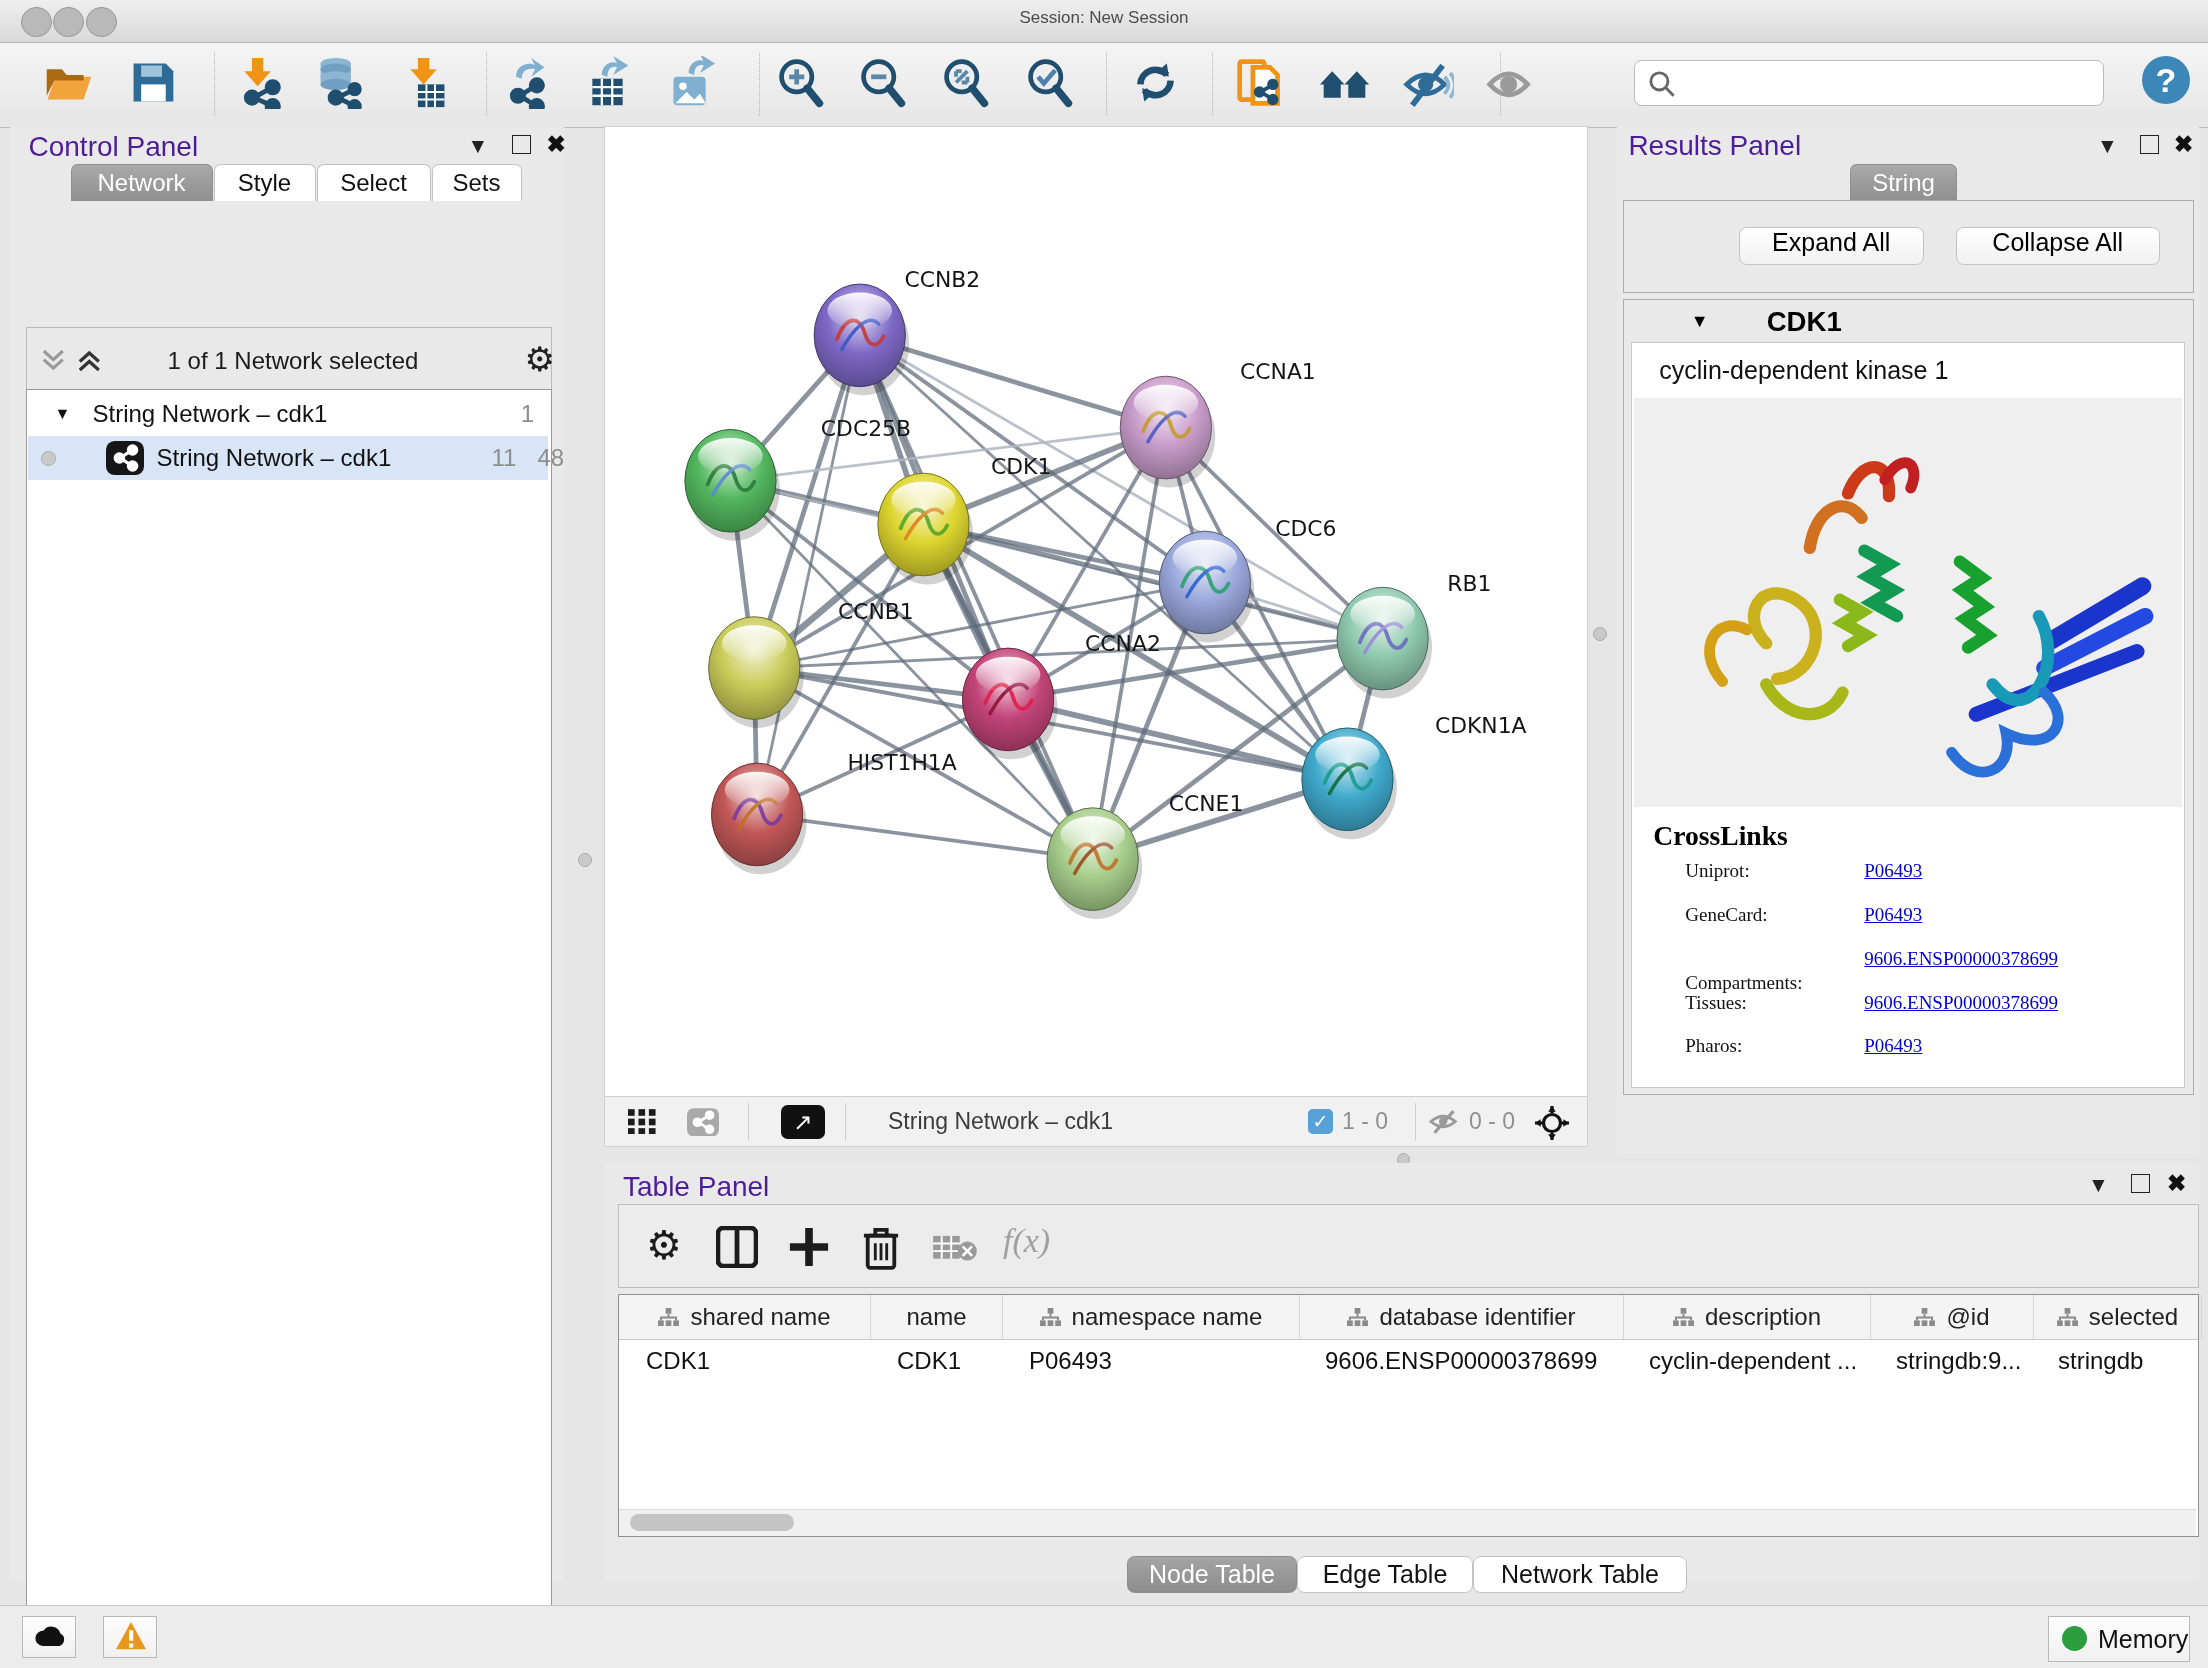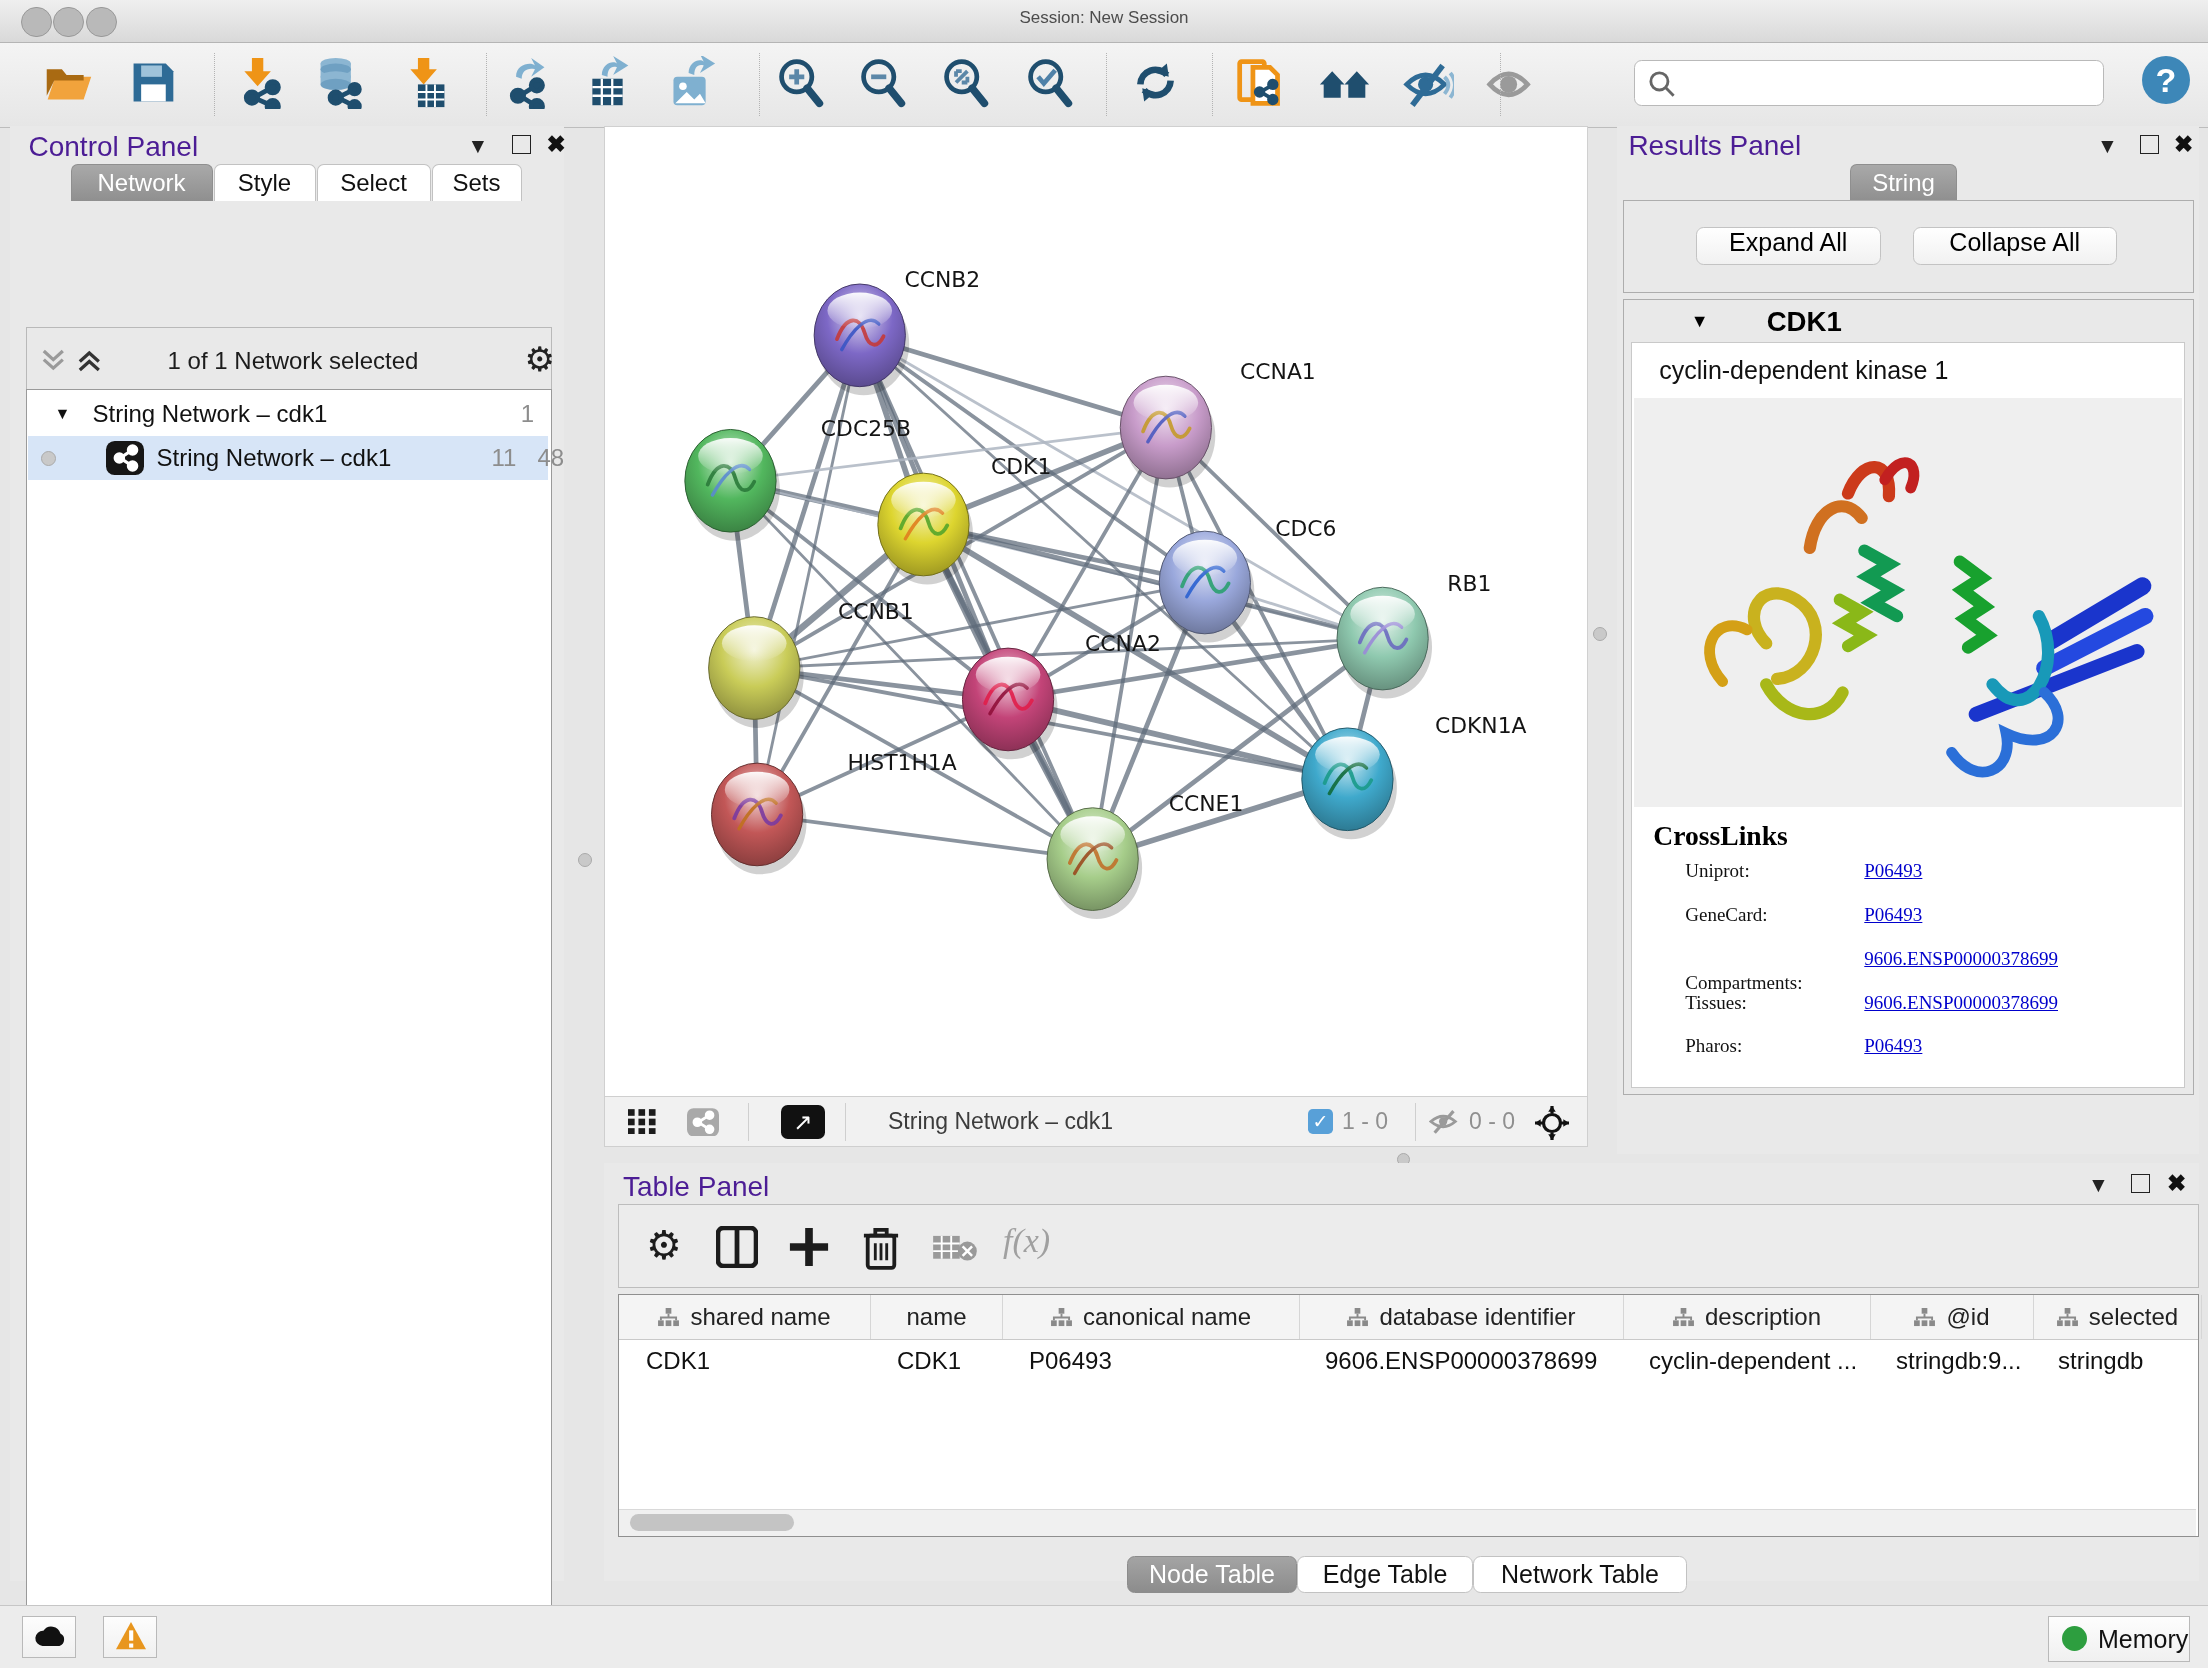--- a/index.html
+++ b/index.html
@@ -40,21 +40,21 @@
   .netbar{left:604px;top:1096px;width:982px;height:49px;background:#f1f1f1;border:1px solid #cfcfcf;}
   .netbar .lbl{font-size:23px;color:#3c3c3c;line-height:49px;}
   .ck{width:25px;height:25px;background:#58a0d8;border-radius:4.8px;color:#fff;text-align:center;
     line-height:25px;font-size:19px;top:12.4px;}
   .cnt{font-size:23px;color:#8f8f8f;line-height:49px;}
   .dot{border-radius:50%;background:#c9c9c9;border:1px solid #aaa;}
   
   .rpanel{left:1617px;top:126px;width:582px;height:1028px;background:#e9e9e9;}
   .rbox{border:1px solid #adadad;background:#e9e9e9;}
   .rbtn{height:36px;background:linear-gradient(#fff,#f1f1f1);border:1px solid #c3c3c3;border-radius:7.6px;
-    font-size:25px;text-align:center;}
+    font-size:25px;text-align:center;margin-left:43px;}
   .serif{font-family:"Liberation Serif",serif;}
   .xrow{font-size:19px;color:#111;}
   .xlink{color:#0000cc;text-decoration:underline;}
   
   .tpanel{left:604px;top:1163px;width:1595px;height:418px;background:#e9e9e9;}
   .ttools{left:618px;top:1204px;width:1579px;height:82px;background:#ececec;border:1px solid #bdbdbd;}
   .tgrid{left:618px;top:1294px;width:1579px;height:241px;background:#fff;border:1px solid #8f8f8f;}
   .thead{display:flex;height:44px;background:#f4f4f4;border-bottom:1px solid #c9c9c9;}
   .th{display:flex;align-items:center;justify-content:center;gap:11px;font-size:24px;color:#222;
     border-right:1px solid #d6d6d6;overflow:hidden;white-space:nowrap;flex:none;}
@@ -677,21 +677,21 @@
       <div class="th" style="width: 296px;">
         <svg width="21" height="19" style="flex:none" viewBox="0 0 22 20">
           <g fill="#8a8a8a">
             <rect x="8" y="0" width="6" height="6"></rect>
             <rect x="0" y="13" width="6" height="6"></rect>
             <rect x="8" y="13" width="6" height="6"></rect>
             <rect x="16" y="13" width="6" height="6"></rect>
           </g>
           <path d="M11 6 v4 M3 13 v-3 h16 v3" stroke="#8a8a8a" stroke-width="2" fill="none"></path>
         </svg>
-        <span>canonical name</span>
+        <span>namespace name</span>
       </div>
       <div class="th" style="width: 323px;">
         <svg width="21" height="19" style="flex:none" viewBox="0 0 22 20">
           <g fill="#8a8a8a">
             <rect x="8" y="0" width="6" height="6"></rect>
             <rect x="0" y="13" width="6" height="6"></rect>
             <rect x="8" y="13" width="6" height="6"></rect>
             <rect x="16" y="13" width="6" height="6"></rect>
           </g>
           <path d="M11 6 v4 M3 13 v-3 h16 v3" stroke="#8a8a8a" stroke-width="2" fill="none"></path>

